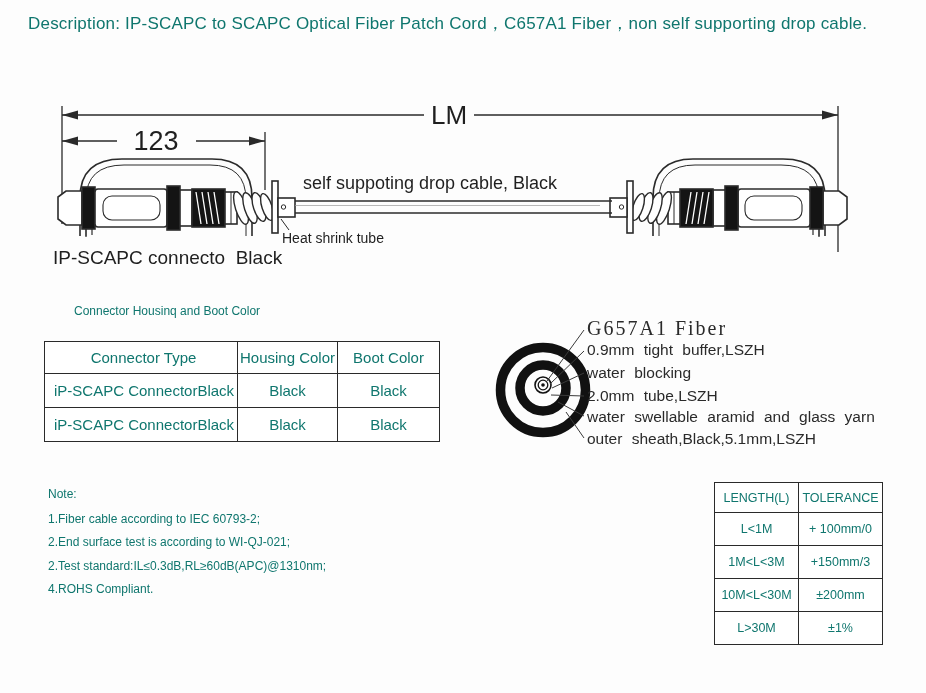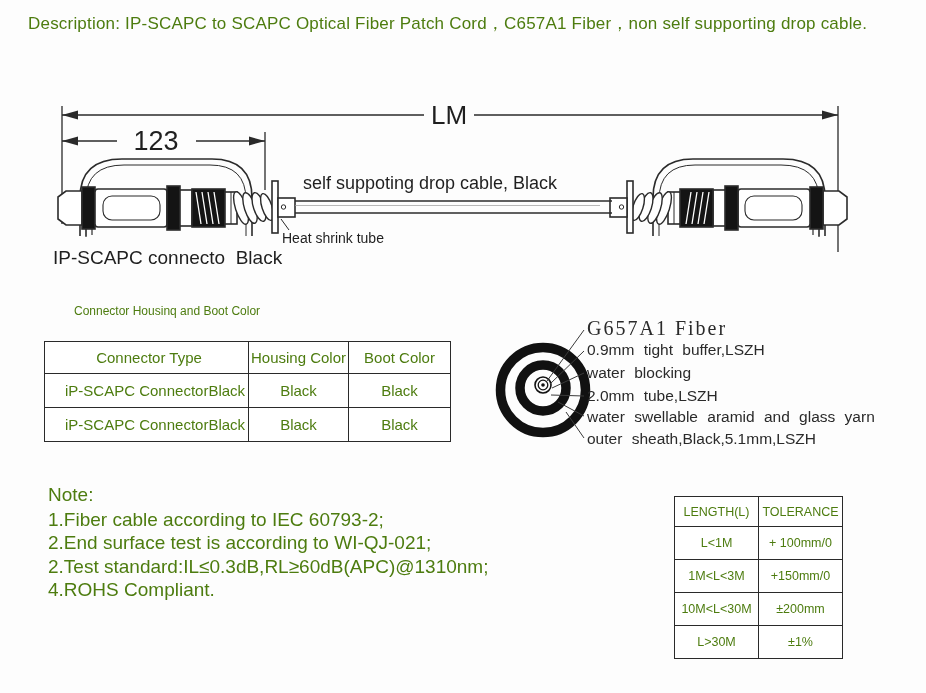--- a/index.html
+++ b/index.html
@@ -1,45 +1,45 @@
 <!DOCTYPE html>
 <html><head>
 <meta charset="utf-8">
 <style>
   html,body{margin:0;padding:0;background:#e8e8e8;}
   .page{
     position:relative;width:926px;height:693px;background:#fdfdfd;
-    font-family:"Liberation Sans",sans-serif;color:#4d7c0f;overflow:hidden;
+    font-family:"Liberation Sans",sans-serif;color:#0f766e;overflow:hidden;
     margin:0 auto;
   }
   .abs{position:absolute;}
   .description{left:28px;top:12px;font-size:17px;letter-spacing:.2px;}
   svg.drawing{left:0;top:0;width:926px;height:693px;pointer-events:none;}
   svg text{font-family:"Liberation Sans",sans-serif;fill:#1f1f1f;}
   text.dim{font-size:26px;}
   text.dim-small{font-size:27px;}
   text.cable-lbl{font-size:18px;}
   text.hs-lbl{font-size:14px;}
   text.conn-lbl{font-size:19px;white-space:pre;}
   text.fiber-title{font-family:"Liberation Serif",serif;font-size:20px;letter-spacing:2px;fill:#2a2a2a;}
   text.layer-lbl{font-size:15.5px;word-spacing:5px;fill:#2a2a2a;}
   .tbl-title{left:74px;top:304px;font-size:12px;}
   table{border-collapse:collapse;position:absolute;background:#fff;}
   table td,table th{border:1.6px solid #2a2a2a;font-weight:normal;
     text-align:center;vertical-align:middle;padding:0;}
   .conn-table{left:44px;top:341px;font-size:15px;}
   .conn-table th{height:31px;font-size:15px;}
   .conn-table td{height:33px;text-align:center;}
-  .conn-table .c0{width:183px;text-align:left;padding-left:20px;}
+  .conn-table .c0{width:183px;text-align:left;padding-left:9px;}
   .conn-table th.c0{text-align:center;padding-left:5px;}
   .conn-table .c1{width:99px;}
   .conn-table .c2{width:101px;}
-  .notes{left:48px;top:483px;font-size:19px;line-height:23.5px;}
+  .notes{left:48px;top:483px;font-size:12px;line-height:23.5px;}
   .notes .heading{margin-bottom:1px;}
-  .tol-table{left:674px;top:482px;font-size:12.5px;margin-top:14px;}
+  .tol-table{left:714px;top:482px;font-size:12.5px;}
   .tol-table th{height:29px;width:83px;font-size:12.5px;}
   .tol-table td{height:32px;}
 </style>
 </head>
 <body>
 
 <div class="page">
 
   <div class="abs description">Description: IP-SCAPC to SCAPC Optical Fiber Patch Cord，C657A1 Fiber，non self supporting drop cable.</div>
 
@@ -176,21 +176,21 @@
         <tr>
       <th>LENGTH(L)</th>
       <th>TOLERANCE</th>
     </tr>
     <tr>
       <td>L&lt;1M</td>
       <td>+ 100mm/0</td>
     </tr>
     <tr>
       <td>1M&lt;L&lt;3M</td>
-      <td>+150mm/0</td>
+      <td>+150mm/3</td>
     </tr>
     <tr>
       <td>10M&lt;L&lt;30M</td>
       <td>±200mm</td>
     </tr>
     <tr>
       <td>L&gt;30M</td>
       <td>±1%</td>
     </tr>
   </tbody>

